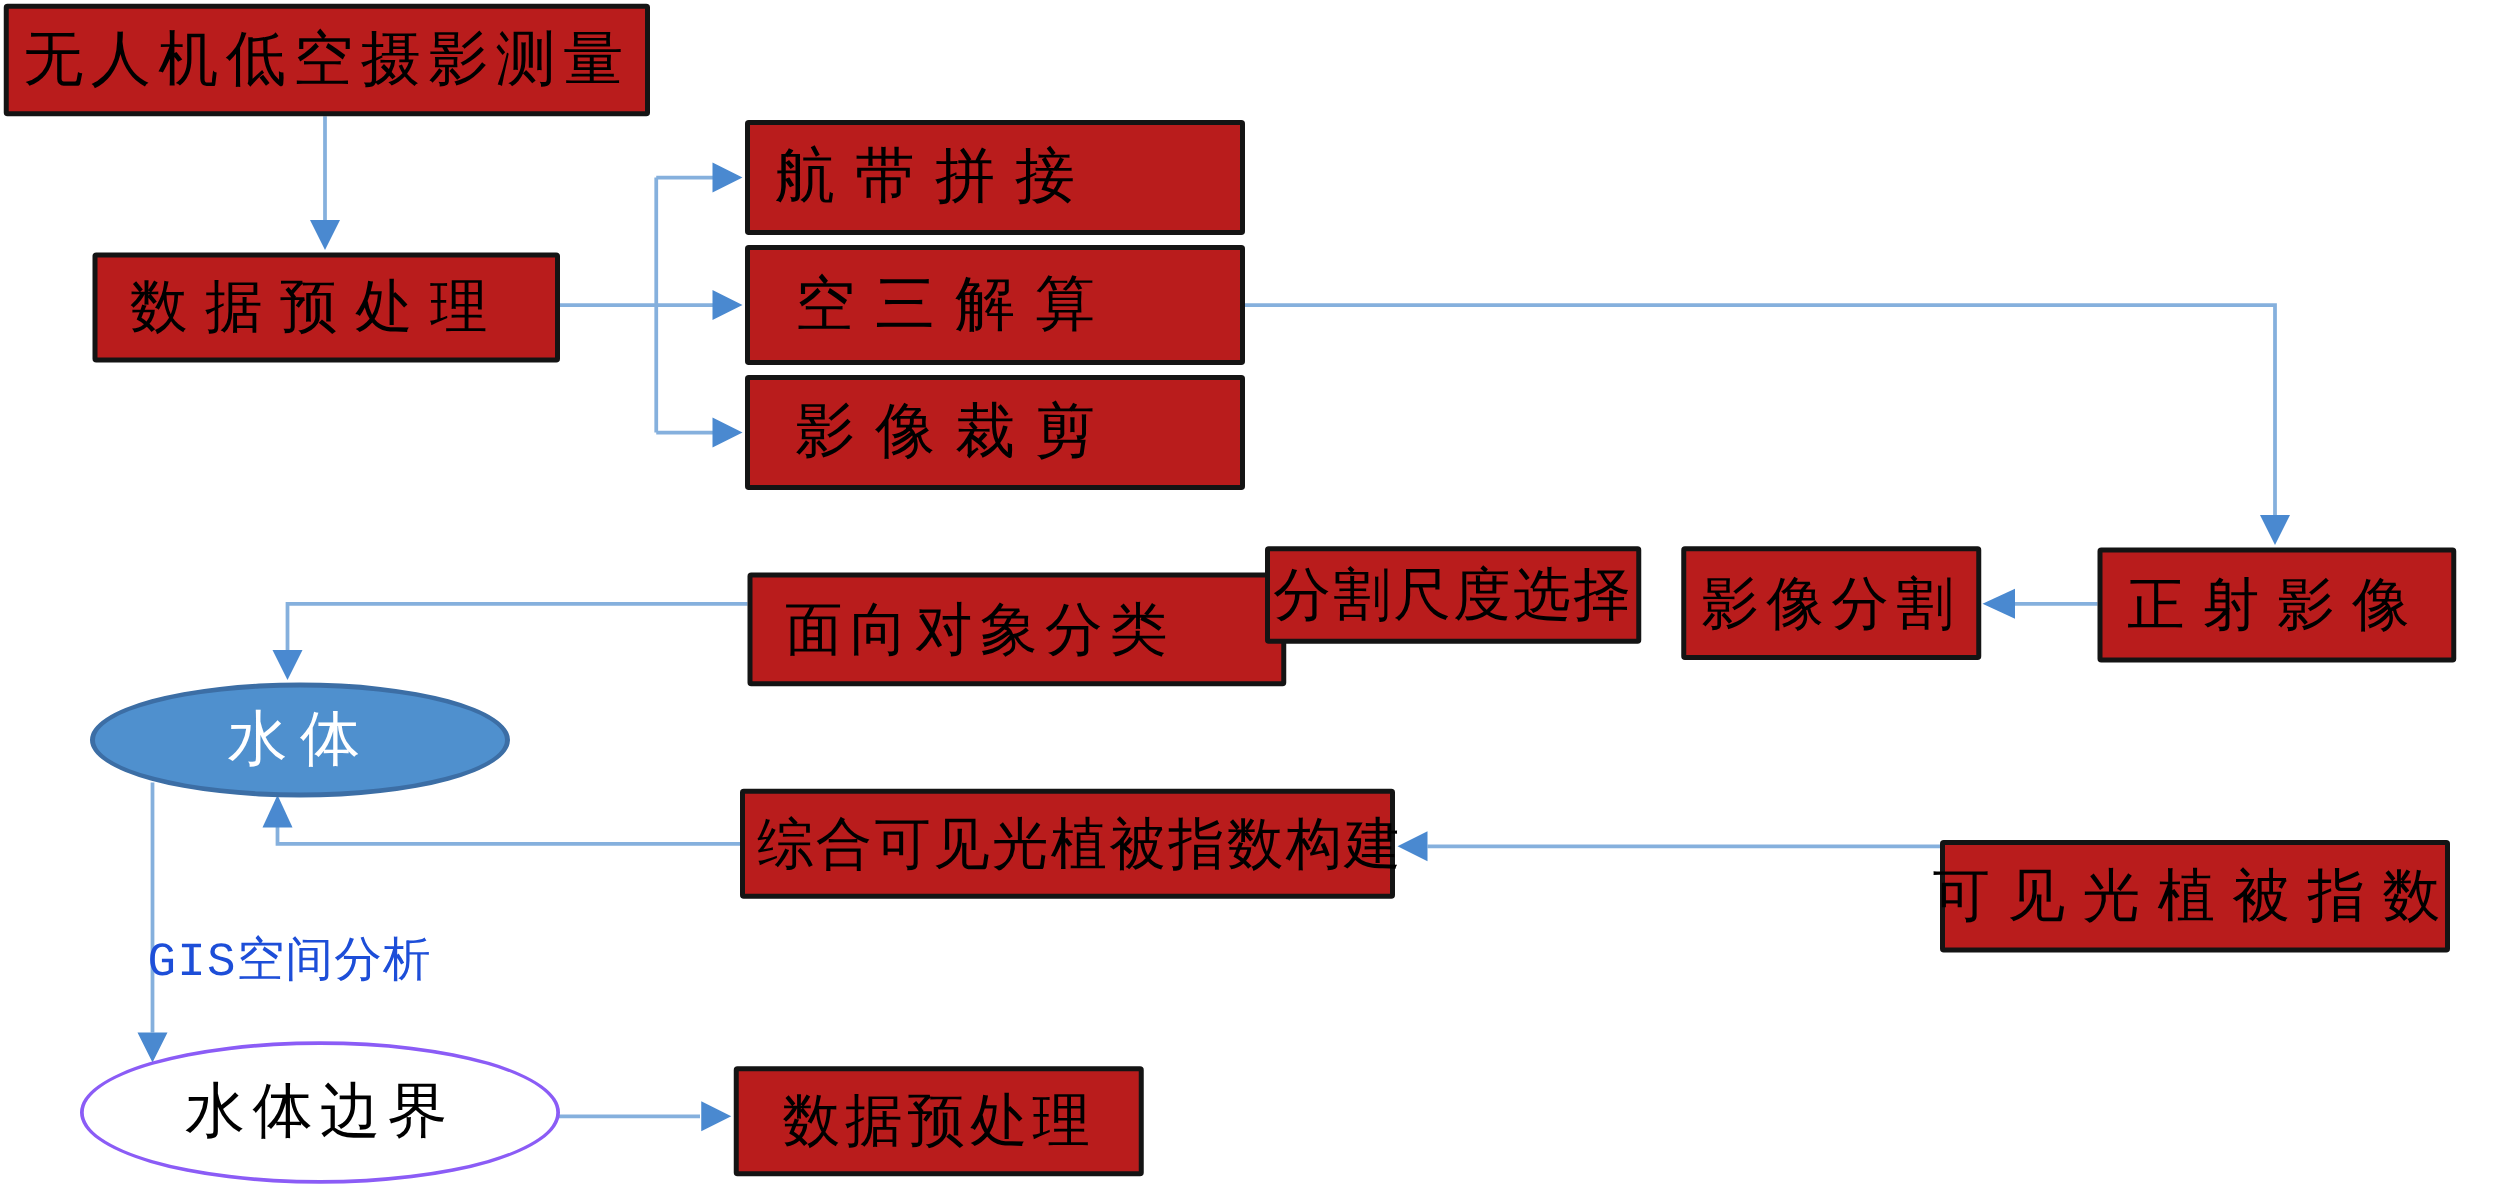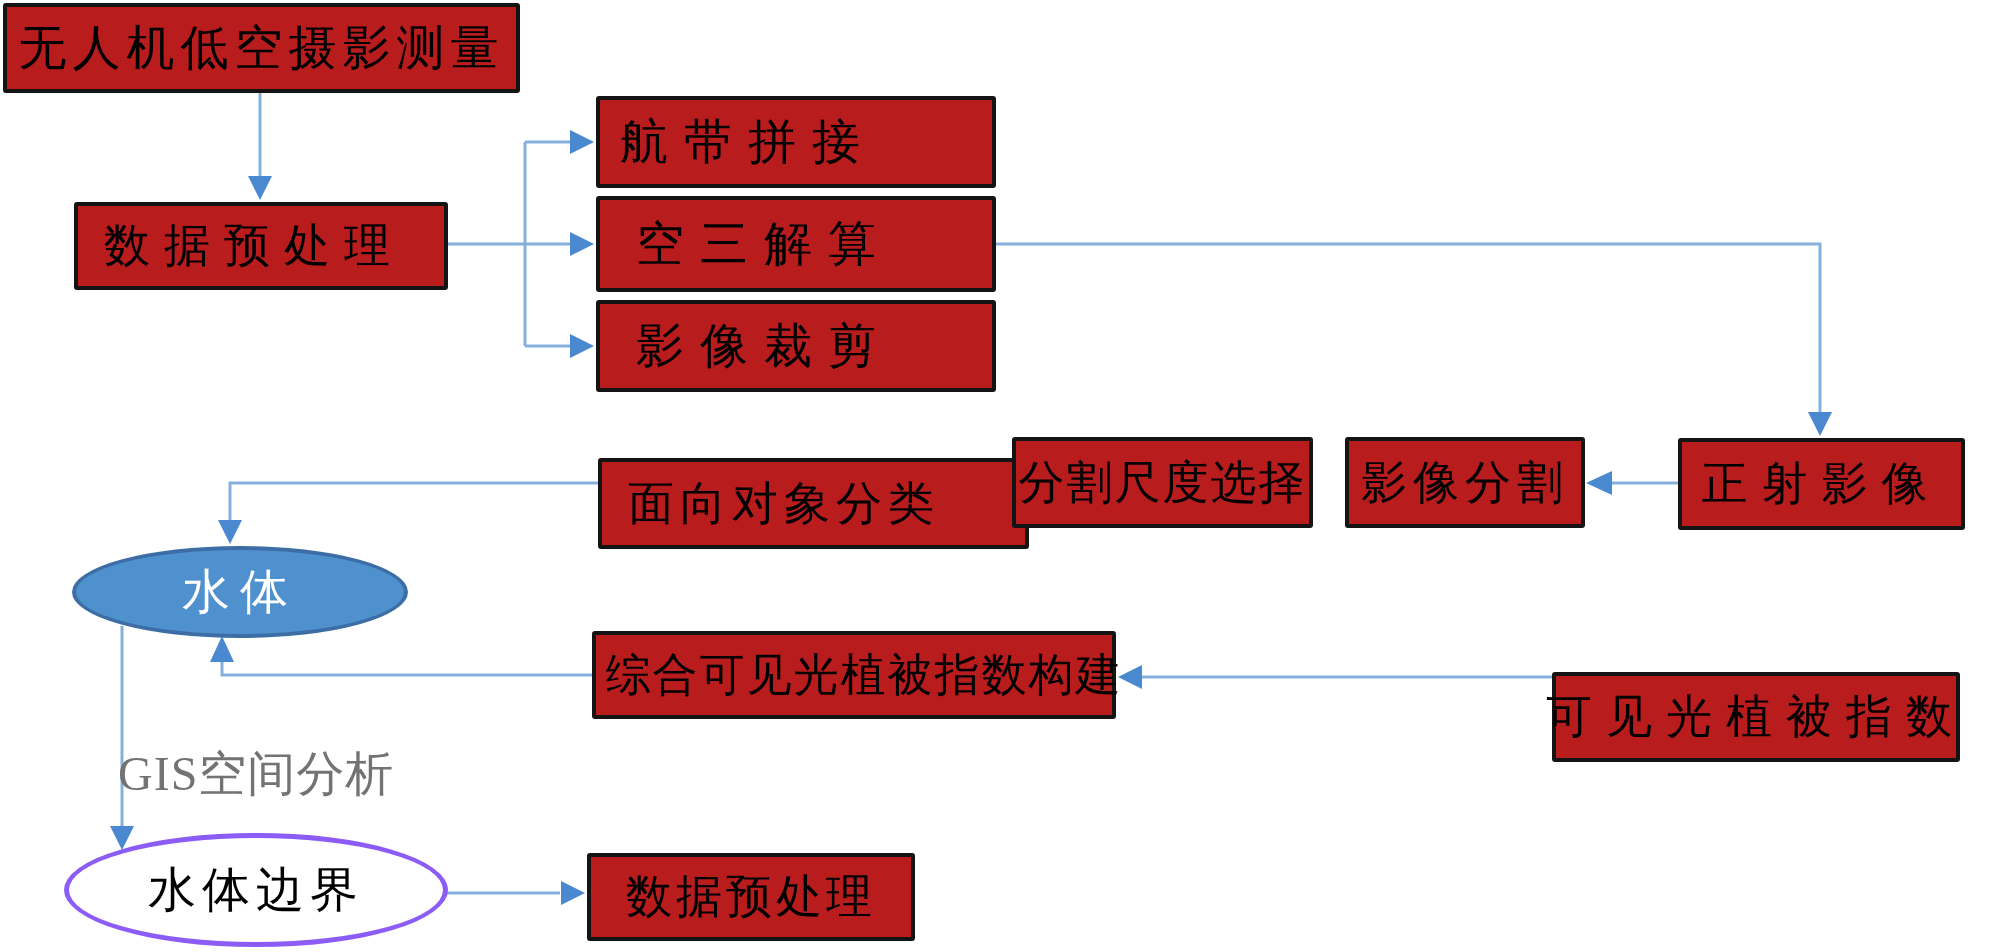--- a/index.html
+++ b/index.html
@@ -46,30 +46,31 @@
   }
   .water{
     background:#4f90ce;
     border:4px solid #3c6ea5;
     color:#ffffff;
     font-size:48px;
     letter-spacing:10px;
   }
   .boundary{
     background:#ffffff;
-    border:5px solid #8b5cf6;
+    border:3px solid #8b5cf6;
     color:#000000;
     font-size:48px;
     letter-spacing:6px;
   }
   .edge-label{
     position:absolute;
-    font-size:48px;
-    color:#737373;
+    font-size:38px;
+    color:#1d4ed8;
     letter-spacing:1px;
+    font-family:Liberation Mono, monospace;
   }
   .wire{stroke:#85b0dd;stroke-width:3;fill:none;}
   .head{fill:#4a89d0;stroke:none;}
 </style>
 </head>
 <body>
 
 <div id="canvas">
 
   <svg id="wires" viewBox="0 0 2000 952" xmlns="http://www.w3.org/2000/svg">
@@ -109,21 +110,21 @@
   <div class="box pad26 ls14" style="left:74px;top:202px;width:374px;height:88px;">数据预处理</div>
 
   <div class="box pad36 ls16 f48" style="left:596px;top:96px;width:400px;height:92px;padding-left:20px;">航带拼接</div>
 
   <div class="box pad36 ls16 f48" style="left:596px;top:196px;width:400px;height:96px;">空三解算</div>
 
   <div class="box pad36 ls16 f48" style="left:596px;top:300px;width:400px;height:92px;">影像裁剪</div>
 
   <div class="box pad26 ls6" style="left:598px;top:458px;width:431px;height:91px;">面向对象分类</div>
 
-  <div class="box center ls2" style="left:1012px;top:437px;width:301px;height:91px;">分割尺度选择</div>
+  <div class="box center ls2" style="left:1012px;top:437px;width:301px;height:78px;">分割尺度选择</div>
 
   <div class="box center ls6" style="left:1345px;top:437px;width:240px;height:91px;">影像分割</div>
 
   <div class="box center ls14" style="left:1678px;top:438px;width:287px;height:92px;">正射影像</div>
 
   <div class="box center ls2 f45" style="left:592px;top:631px;width:524px;height:88px;">综合可见光植被指数构建</div>
 
   <div class="box center ls14" style="left:1552px;top:632px;width:408px;height:90px;margin-top:40px;">可见光植被指数</div>
 
   <div class="box center ls4" style="left:587px;top:853px;width:328px;height:88px;">数据预处理</div>

